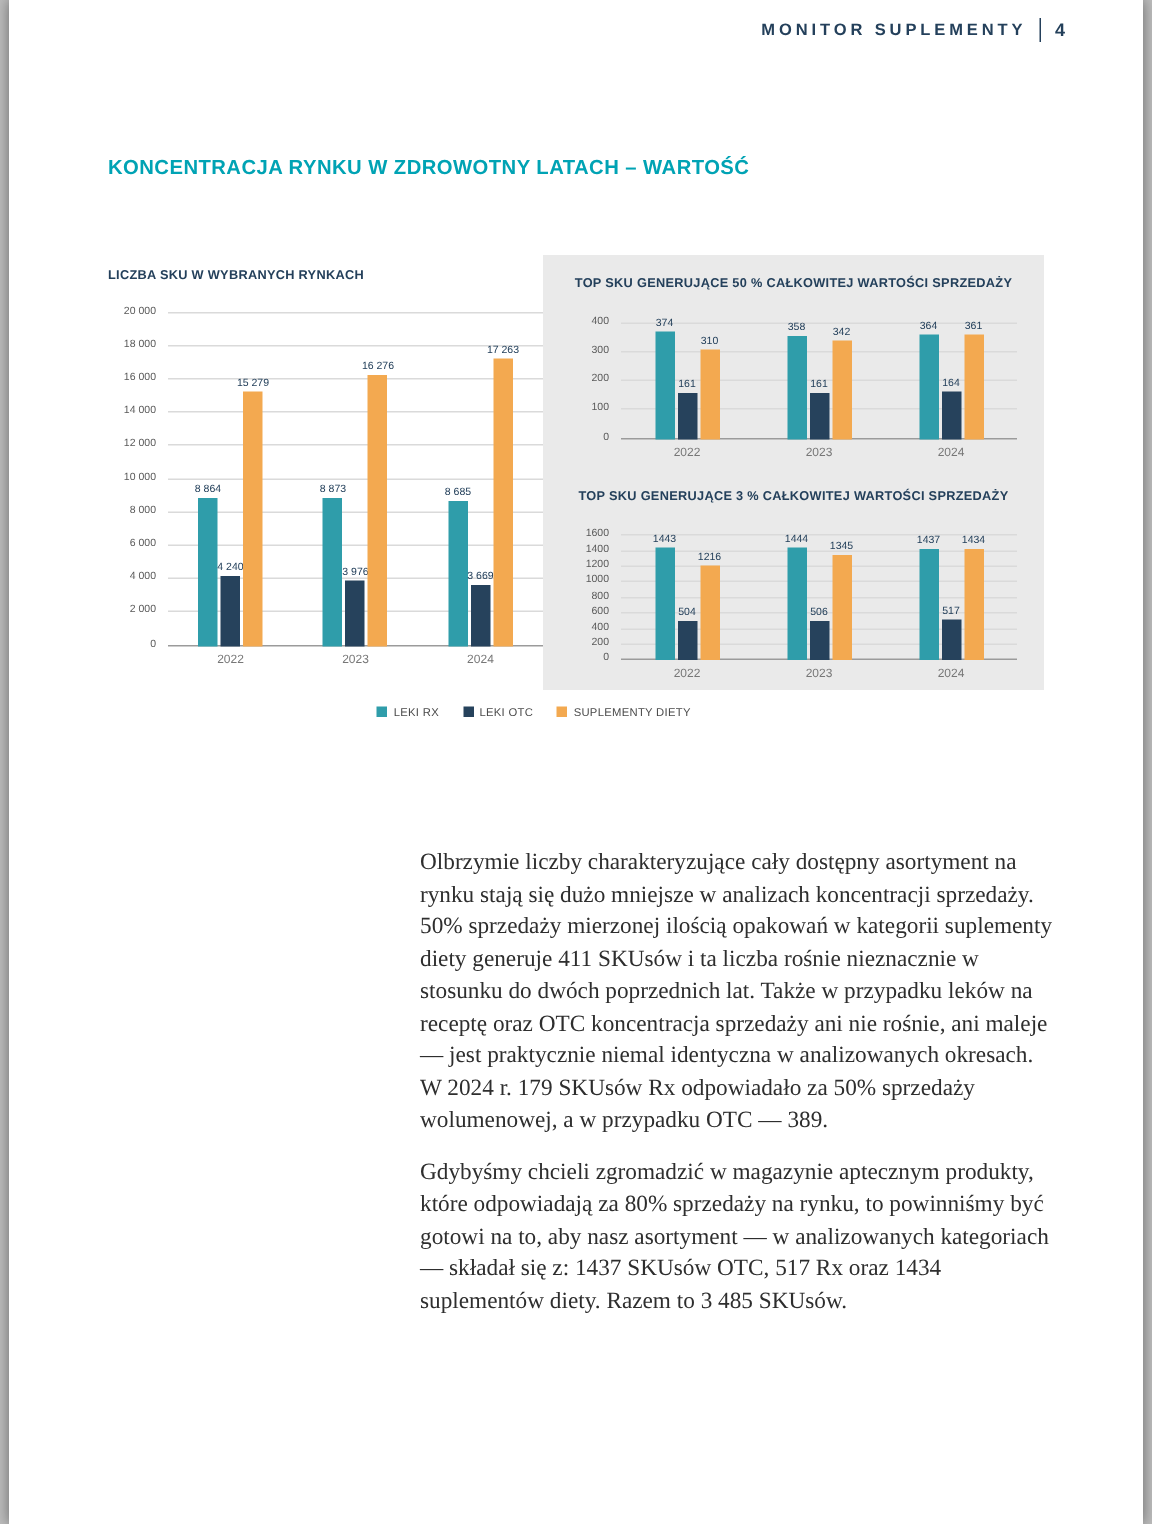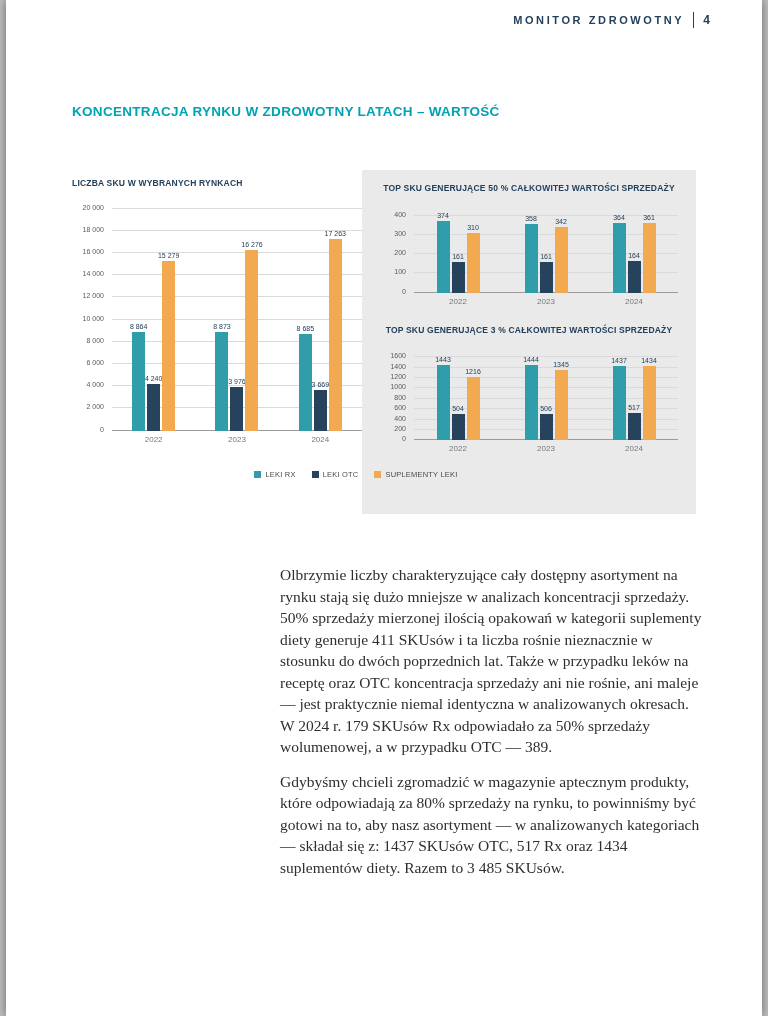--- a/index.html
+++ b/index.html
@@ -16,21 +16,21 @@
 
   
   .sec-title{position:absolute;left:66px;top:104px;margin:0;font-size:13.5px;font-weight:bold;
              letter-spacing:.3px;color:#00a3b4;}
 
   
   .figure{position:absolute;left:0;top:170px;width:756px;height:330px;}
   .chart-left{position:absolute;left:66px;top:8px;width:290px;}
   .chart-title{font-size:8.5px;font-weight:bold;color:#24405b;letter-spacing:.2px;line-height:1.25;}
   .chart-left .chart-title{margin-bottom:20px;}
-  .panel{position:absolute;left:356px;top:0;width:334px;height:344px;background:#eaeaea;
+  .panel{position:absolute;left:356px;top:0;width:334px;height:290px;background:#eaeaea;
          padding:13px 18px;box-sizing:border-box;}
   .panel .chart-title{text-align:center;margin-bottom:22px;}
   .panel .plot1{margin-bottom:0;}
   .panel .t2{margin-top:32px;}
 
   
   .plot{position:relative;width:100%;}
   .gridline{position:absolute;right:0;height:1px;background:#dadada;}
   .gridline.baseline{background:#9b9b9b;}
   .ytick{position:absolute;left:0;text-align:right;font-size:7px;line-height:8px;color:#5a5a5a;}
@@ -53,21 +53,21 @@
   .body-text{position:absolute;left:274px;top:564px;width:422px;
              font-family:"Liberation Serif",serif;font-size:15.5px;line-height:21.5px;color:#2e2e2e;}
   .body-text p{margin:0 0 13px 0;}
 </style>
 </head>
 <body>
 
 <div class="page">
 
   <div class="hdr">
-    <span class="title">MONITOR ZDROWOTNY</span>
+    <span class="title">MONITOR SUPLEMENTY</span>
     <span class="hdiv"></span>
     <span class="pnum">4</span>
   </div>
 
   <h1 class="sec-title">KONCENTRACJA RYNKU W ZDROWOTNY LATACH – WARTOŚĆ</h1>
 
   <section class="figure">
 
     <div class="chart-left">
       <div class="chart-title">LICZBA SKU W WYBRANYCH RYNKACH</div>
@@ -252,21 +252,21 @@
         <span class="legend-item">
           <span class="swatch" style="background: rgb(47, 157, 170);"></span>
           <span>LEKI RX</span>
         </span>
         <span class="legend-item">
           <span class="swatch" style="background: rgb(38, 66, 92);"></span>
           <span>LEKI OTC</span>
         </span>
         <span class="legend-item">
           <span class="swatch" style="background: rgb(243, 169, 80);"></span>
-          <span>SUPLEMENTY LEKI</span>
+          <span>SUPLEMENTY DIETY</span>
         </span>
       </div>
 
   </section>
 
   <section class="body-text">
     <p>Olbrzymie liczby charakteryzujące cały dostępny asortyment na rynku stają się dużo mniejsze w analizach koncentracji sprzedaży. 50% sprzedaży mierzonej ilością opakowań w kategorii suplementy diety generuje 411 SKUsów i ta liczba rośnie nieznacznie w stosunku do dwóch poprzednich lat. Także w przypadku leków na receptę oraz OTC koncentracja sprzedaży ani nie rośnie, ani maleje — jest praktycznie niemal identyczna w analizowanych okresach. W 2024 r. 179 SKUsów Rx odpowiadało za 50% sprzedaży wolumenowej, a w przypadku OTC — 389.</p>
     <p>Gdybyśmy chcieli zgromadzić w magazynie aptecznym produkty, które odpowiadają za 80% sprzedaży na rynku, to powinniśmy być gotowi na to, aby nasz asortyment — w analizowanych kategoriach — składał się z: 1437 SKUsów OTC, 517 Rx oraz 1434 suplementów diety. Razem to 3 485 SKUsów.</p>
   </section>
 

